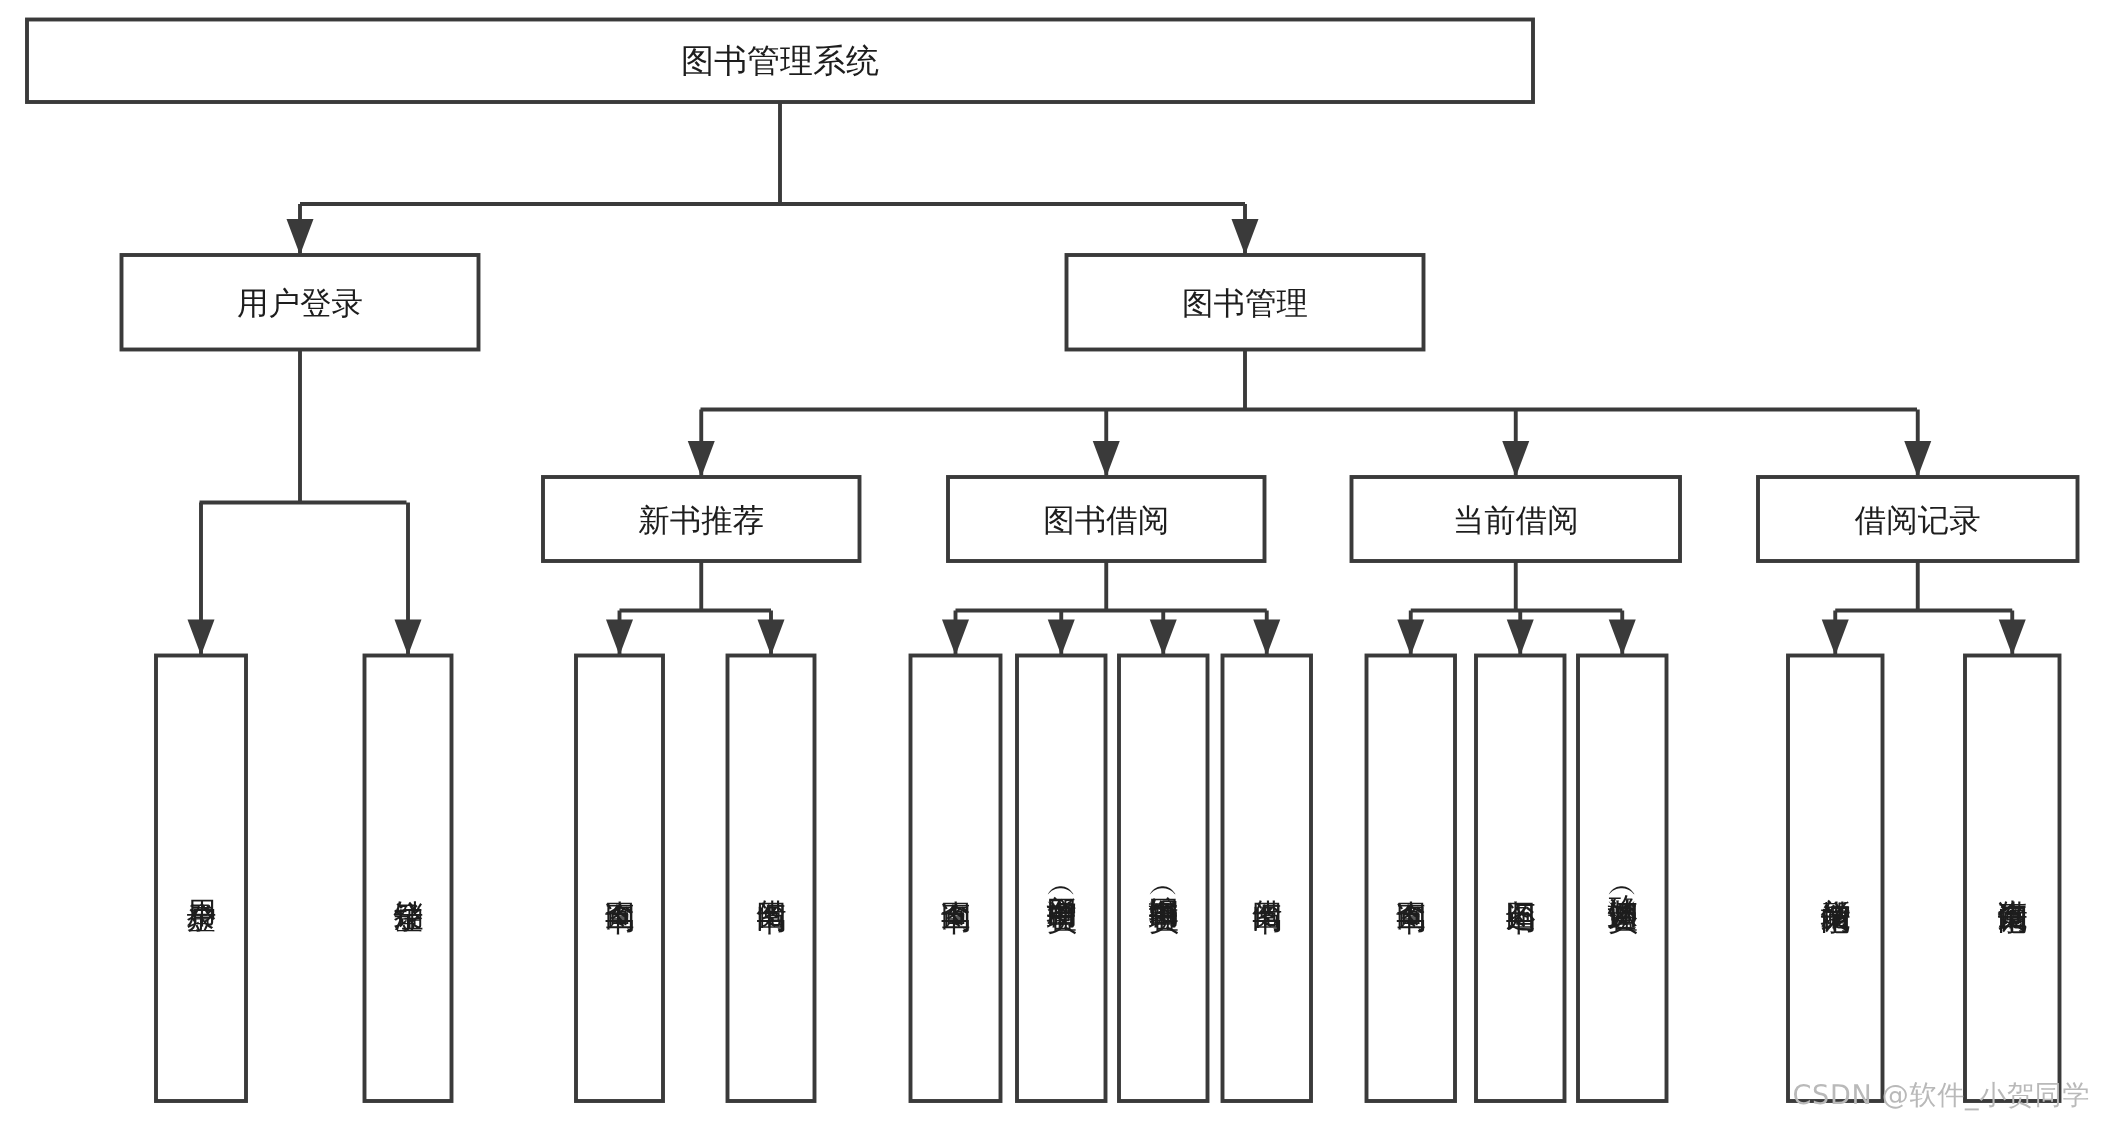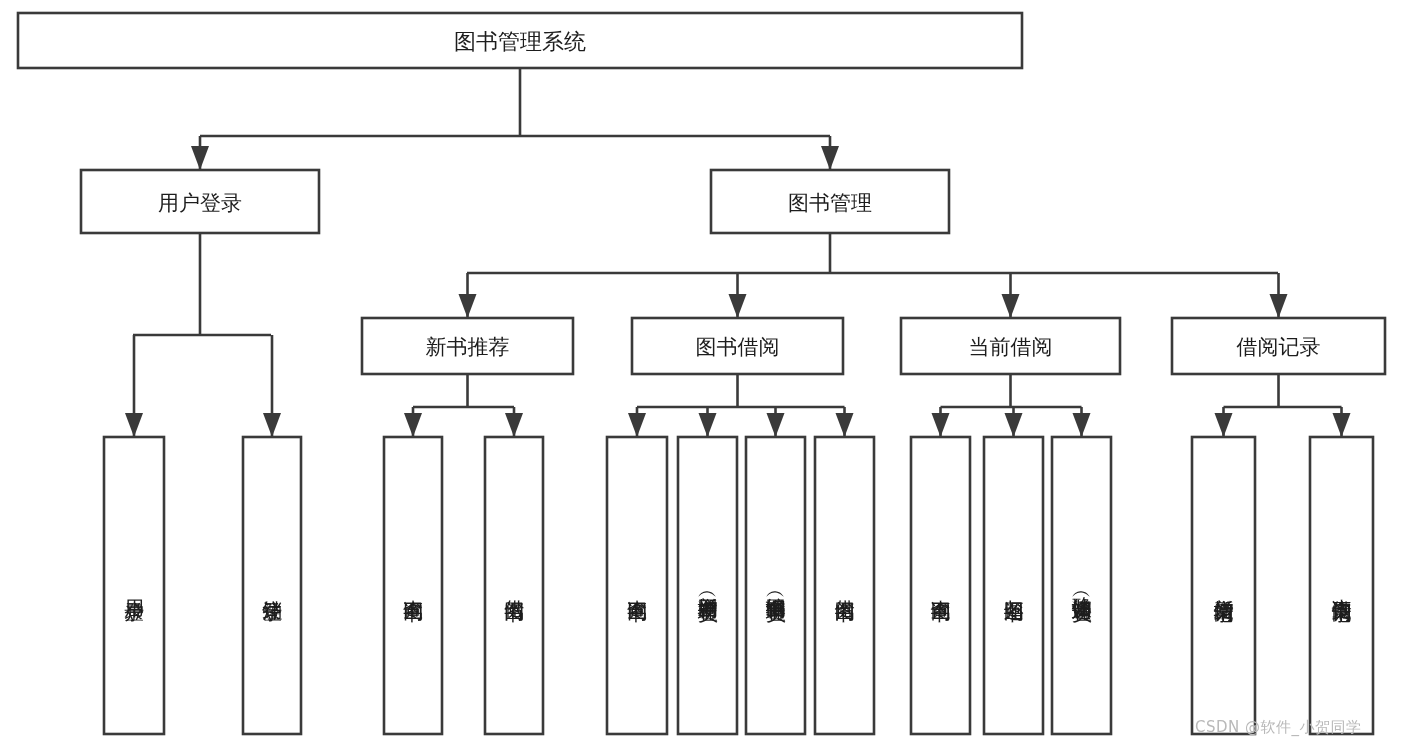--- a/index.html
+++ b/index.html
@@ -70,21 +70,21 @@
     display: flex;
     align-items: center;
     justify-content: center;
     white-space: nowrap;
     pointer-events: none;
     user-select: none;
   }
   .watermark {
     position: absolute;
     font-family: "DejaVu Sans", "Liberation Sans", sans-serif;
-    font-size: 15px;
+    font-size: 18px;
     color: #b9b9b9;
     letter-spacing: 0.5px;
     white-space: nowrap;
     user-select: none;
   }
 </style>
 </head>
 <body>
 
 <div id="diagram-root">

